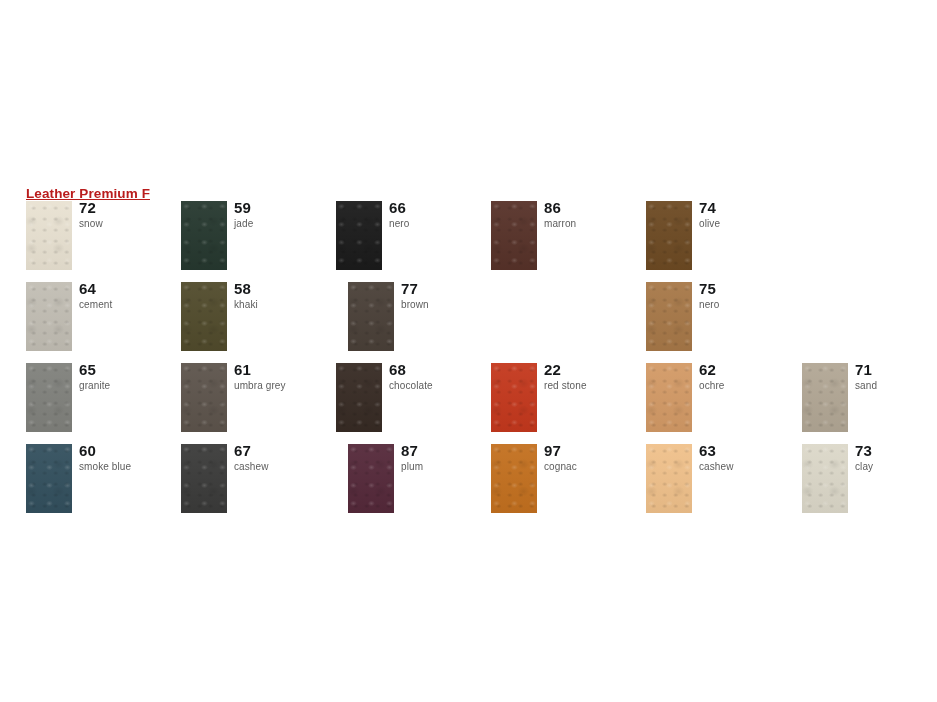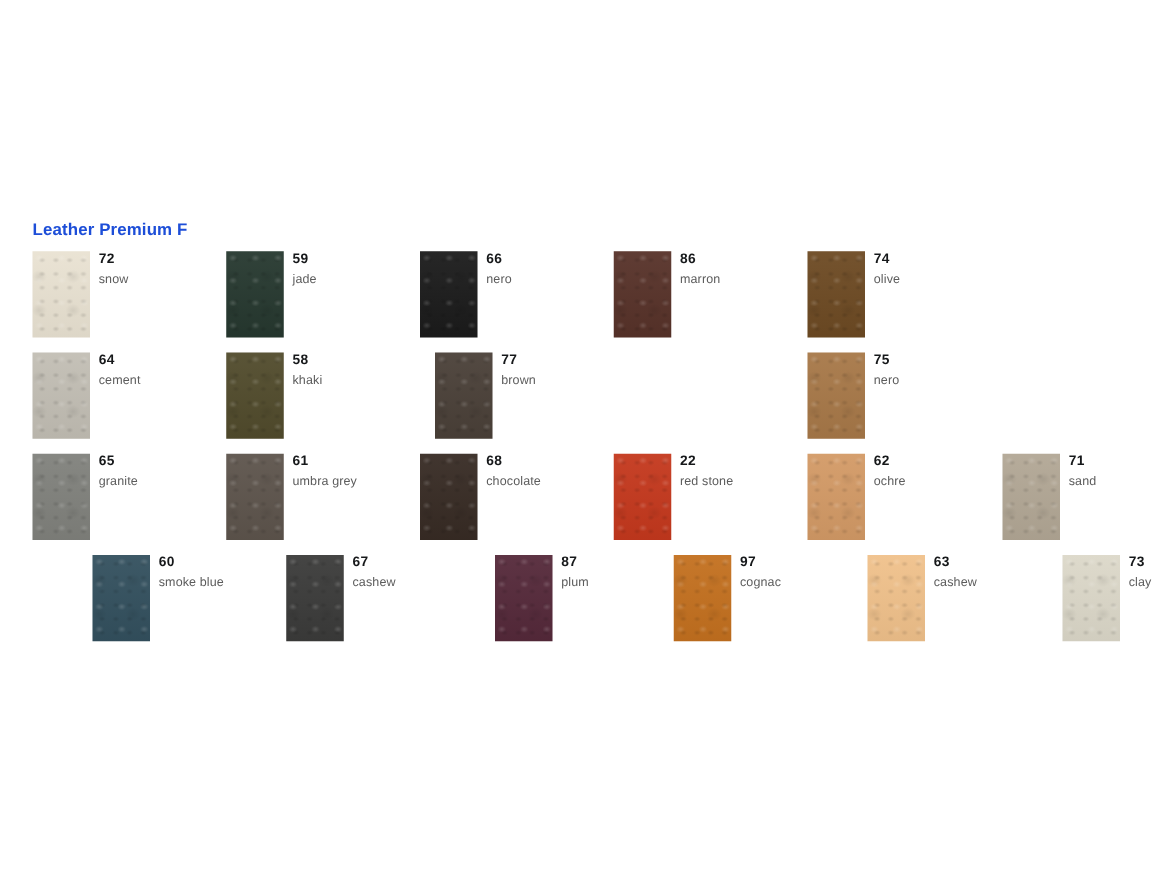--- a/index.html
+++ b/index.html
@@ -20,27 +20,28 @@
     position: absolute;
     left: 0;
     top: 0;
     width: 937px;
     height: 702px;
   }
 
   #collection-title {
     position: absolute;
     left: 26px;
-    top: 176px;
+    top: 186px;
     font-size: 13.5px;
     font-weight: bold;
-    color: #1d4ed8;
+    color: #b91c1c;
     letter-spacing: 0.1px;
     line-height: 16px;
     white-space: nowrap;
+    text-decoration: underline;
   }
 
   #swatch-grid {
     position: absolute;
     left: 26px;
     top: 201px;
     width: 900px;
   }
 
   .swatch-row {
@@ -72,21 +73,21 @@
   }
 
   .swatch-meta {
     position: absolute;
     left: 53px;
     top: 0;
     width: 96px;
   }
 
   .swatch-code {
-    font-size: 11px;
+    font-size: 15px;
     font-weight: bold;
     color: #16181a;
     line-height: 13px;
     letter-spacing: 0.2px;
     white-space: nowrap;
   }
 
   .swatch-name {
     margin-top: 3px;
     font-size: 10px;
@@ -209,21 +210,21 @@
           </div>
         </div>
         <div class="swatch-cell" style="left: 776px;">
           <div class="swatch-chip" style="background-color: rgb(178, 167, 149); width: 46px; height: 69px;"></div>
           <div class="swatch-meta">
             <div class="swatch-code">71</div>
             <div class="swatch-name">sand</div>
           </div>
         </div>
       </div>
-      <div class="swatch-row" style="height: 81px; margin-left: 48px;">
+      <div class="swatch-row" style="height: 81px;">
         <div class="swatch-cell" style="left: 0px;">
           <div class="swatch-chip" style="background-color: rgb(51, 80, 94); width: 46px; height: 69px;"></div>
           <div class="swatch-meta">
             <div class="swatch-code">60</div>
             <div class="swatch-name">smoke blue</div>
           </div>
         </div>
         <div class="swatch-cell" style="left: 155px;">
           <div class="swatch-chip" style="background-color: rgb(59, 59, 58); width: 46px; height: 69px;"></div>
           <div class="swatch-meta">

